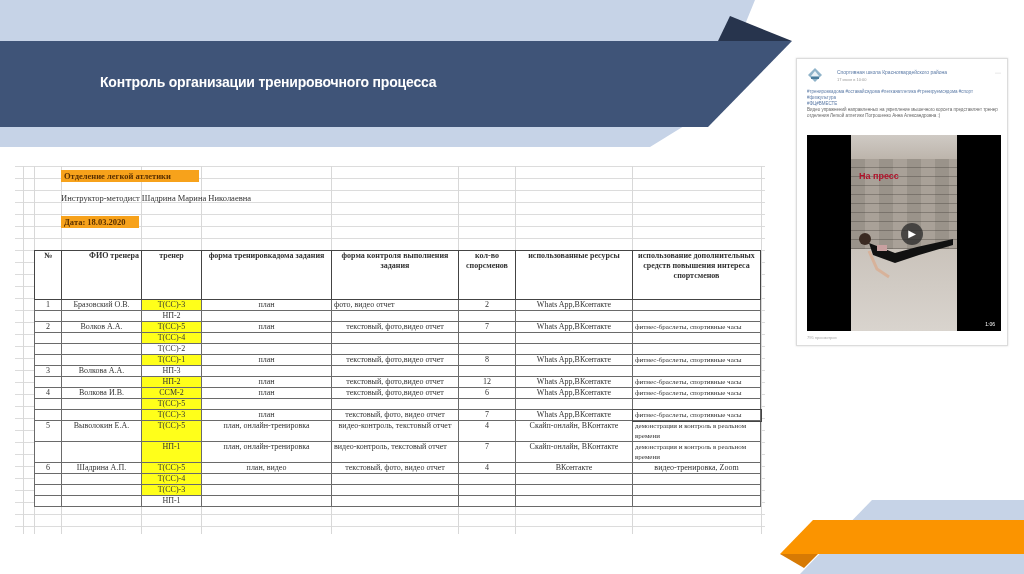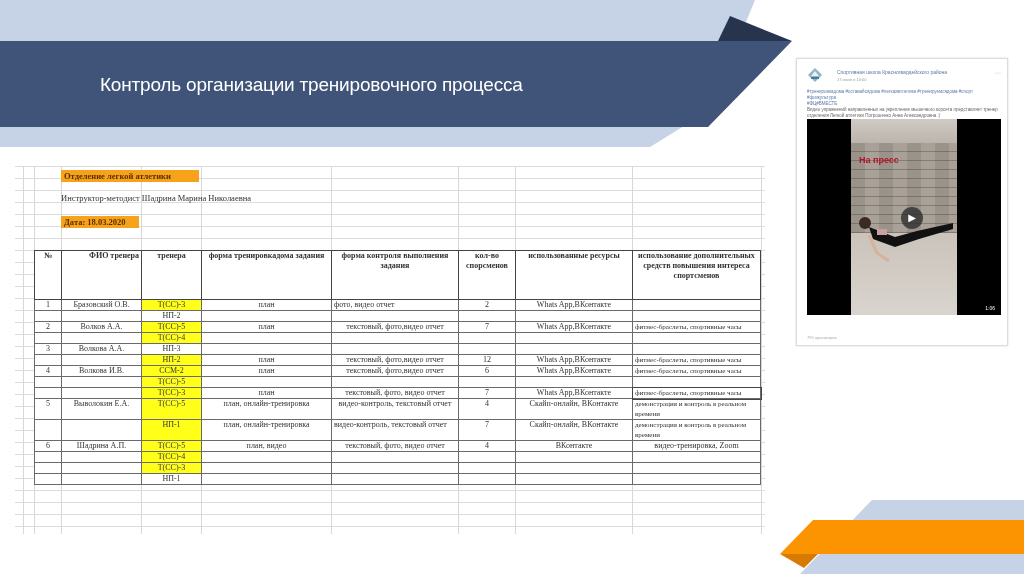--- a/index.html
+++ b/index.html
@@ -7,21 +7,21 @@
     width: 1024px; height: 574px; position: relative; overflow: hidden;
     background: #ffffff; font-family: "Liberation Sans", sans-serif;
   }
   
   .band-light-top {
     position: absolute; left: 0; top: 0; width: 1024px; height: 150px;
   }
   .title {
     position: absolute; left: 100px; top: 74px;
     color: #ffffff; font-family: "Liberation Sans", sans-serif;
-    font-weight: normal; font-size: 19px; letter-spacing: -0.2px;
+    font-weight: bold; font-size: 14px; letter-spacing: -0.2px;
   }
   
   .sheet {
     position: absolute; left: 15px; top: 166px; width: 750px; height: 368px;
     background: #ffffff; overflow: hidden;
   }
   .sheet-grid {
     position: absolute; left: 0; top: 0; width: 100%; height: 100%;
     background-image:
       linear-gradient(to bottom, #dcdcdc 1px, transparent 1px);
@@ -58,21 +58,21 @@
     position: absolute; left: 10px; top: 8px; width: 16px; height: 16px;
   }
   .card-org { position: absolute; left: 40px; top: 10px; font-size: 5px; color: #5b7aa6; white-space: nowrap; }
   .card-date { position: absolute; left: 40px; top: 18px; font-size: 4px; color: #999; }
   .card-more { position: absolute; left: 198px; top: 10px; font-size: 6px; color: #aaa; }
   .card-text {
     position: absolute; left: 10px; top: 30px; width: 192px; font-size: 4.5px; line-height: 6px; color: #666;
   }
   .card-text .tags { color: #5b7aa6; }
   .video {
-    position: absolute; left: 10px; top: 60px; width: 194px; height: 196px; background: #000;
+    position: absolute; left: 10px; top: 76px; width: 194px; height: 196px; background: #000;
   }
   .video-frame {
     position: absolute; left: 44px; top: 0; width: 106px; height: 196px;
     background: linear-gradient(to bottom, #cfcac4 0%, #bdb5ac 12%, #8f8880 20%, #a49c93 45%, #c9c2ba 55%, #d9d4ce 100%);
   }
   .brick {
     position: absolute; left: 0; top: 24px; width: 106px; height: 90px;
     background-image:
       repeating-linear-gradient(to bottom, transparent 0 8px, rgba(60,55,50,0.35) 8px 9px),
       repeating-linear-gradient(to right, #9a938a 0 14px, #a9a198 14px 28px);
@@ -133,21 +133,21 @@
         <col style="width:130px">
       <col style="width:127px">
         <col style="width:57px">
         <col style="width:117px">
         <col style="width:128px">
     </colgroup>
     <thead>
       <tr>
         <th>№</th>
         <th style="text-align:right">ФИО тренера</th>
-        <th>тренера</th>
+        <th>тренер</th>
         <th>форма тренировкадома задания</th>
         <th>форма контроля выполнения задания</th>
         <th>кол-во спорсменов</th>
         <th>использованные ресурсы</th>
         <th>использование дополнительных средств повышения интереса спортсменов</th>
       </tr>
     </thead>
     <tbody>
 
       <tr>
@@ -182,20 +182,40 @@
       </tr>
       <tr>
         <td class="c"></td>
         <td class="c"></td>
         <td class="yellow">Т(СС)-4</td>
         <td class="c"></td>
         <td></td>
         <td class="c"></td>
         <td class="c"></td>
         <td class="small"></td>
+      </tr>
+      <tr>
+        <td class="c"></td>
+        <td class="c"></td>
+        <td class="grp">Т(СС)-2</td>
+        <td class="c"></td>
+        <td></td>
+        <td class="c"></td>
+        <td class="c"></td>
+        <td class="small"></td>
+      </tr>
+      <tr>
+        <td class="c"></td>
+        <td class="c"></td>
+        <td class="yellow">Т(СС)-1</td>
+        <td class="c">план</td>
+        <td class="c">текстовый, фото,видео отчет</td>
+        <td class="c">8</td>
+        <td class="c">Whats App,ВКонтакте</td>
+        <td class="small">фитнес-браслеты, спортивные часы</td>
       </tr>
       <tr>
         <td class="c">3</td>
         <td class="c">Волкова А.А.</td>
         <td class="grp">НП-3</td>
         <td class="c"></td>
         <td></td>
         <td class="c"></td>
         <td class="c"></td>
         <td class="small"></td>

